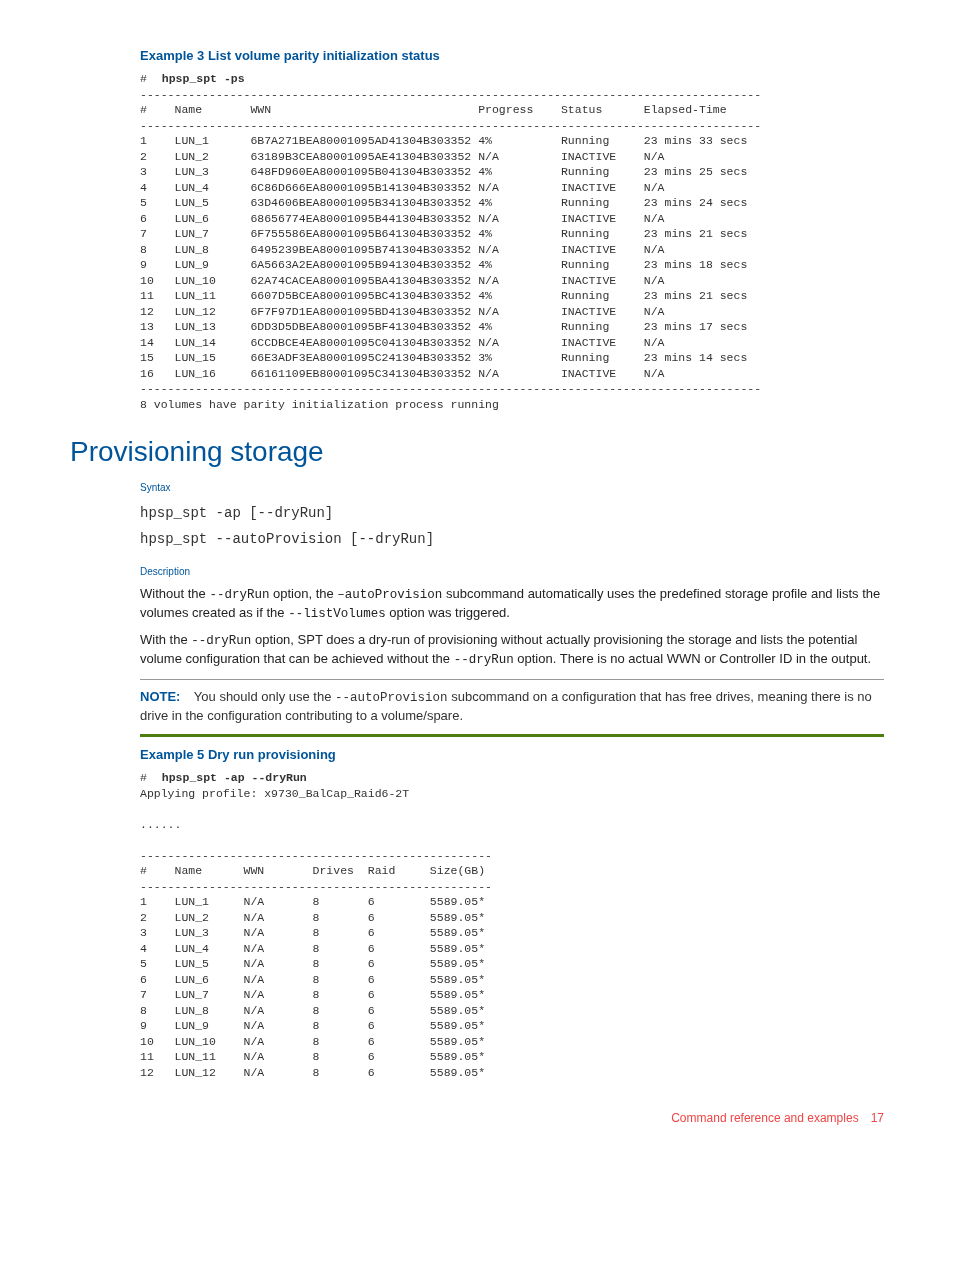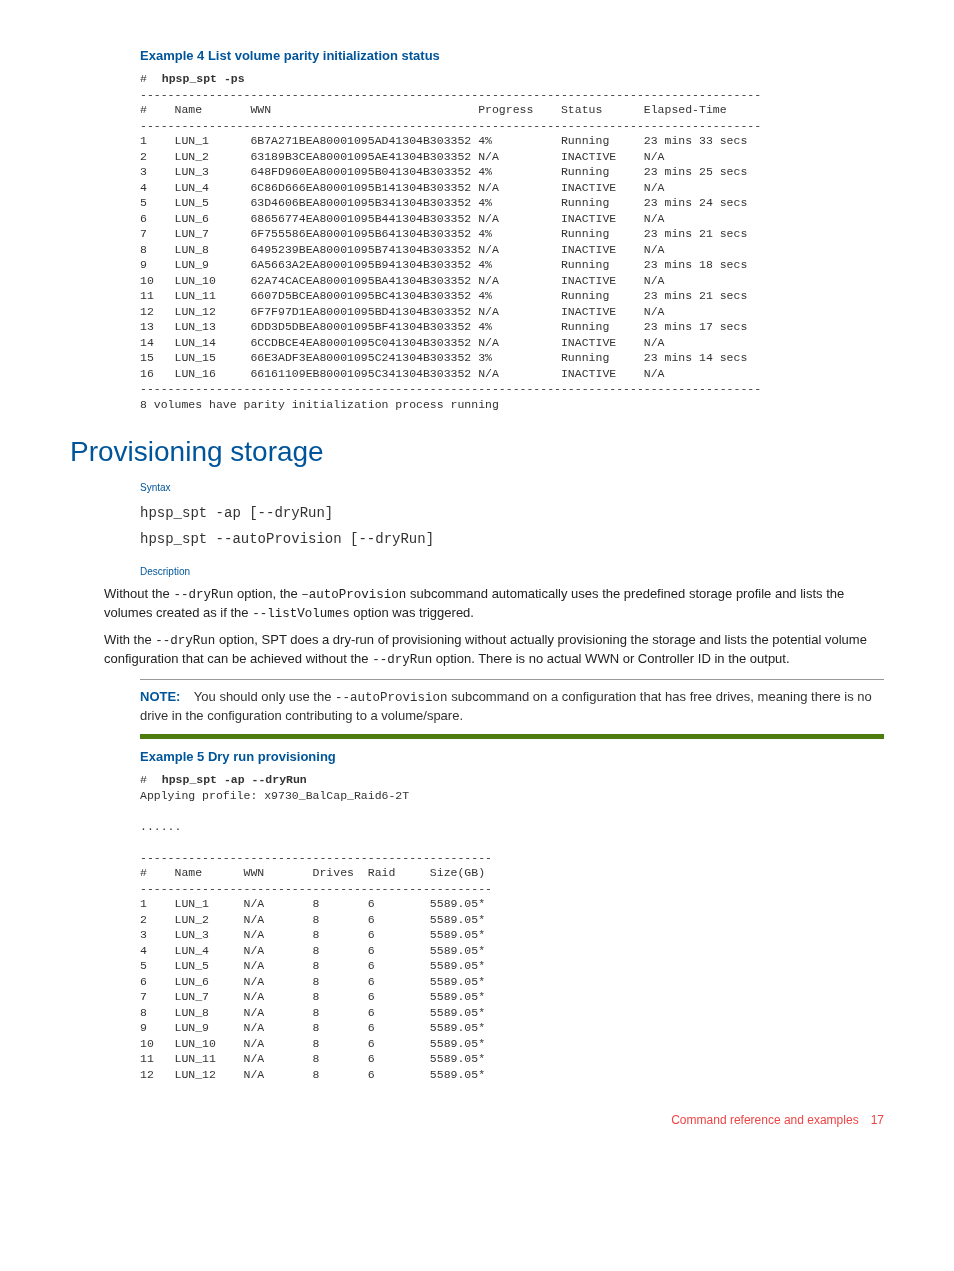--- a/index.html
+++ b/index.html
@@ -35,52 +35,52 @@
     margin: 24px 0 10px 0;
   }
   h2.sub {
     font-family: Arial, Helvetica, sans-serif;
     font-size: 10px;
     font-weight: normal;
     color: #00559a;
     margin: 14px 0 8px 70px;
   }
   .body-text {
-    margin: 8px 0 8px 34px;
+    margin: 8px 0 8px 70px;
     line-height: 1.45;
     color: #222;
   }
   .mono-inline {
     font-family: "Courier New", monospace;
     font-size: 12.5px;
   }
   .note-block {
     margin: 10px 0 10px 70px;
     border-top: 1px solid #999;
-    border-bottom: 5px solid #4d7c0f;
+    border-bottom: 3px solid #4d7c0f;
     padding: 8px 0;
     line-height: 1.45;
   }
   .note-label {
     color: #00559a;
     font-weight: bold;
     margin-right: 10px;
   }
   .footer {
     text-align: right;
     margin-top: 30px;
     font-size: 12px;
     color: #ef4444;
   }
   .footer .pg { margin-left: 12px; }
 </style>
 </head>
 <body>
 
-<div class="example-title">Example 4 List volume parity initialization status</div>
+<div class="example-title">Example 3 List volume parity initialization status</div>
 
 <div class="code-block" id="ex4out"><span># </span><span class="bold">hpsp_spt -ps</span><span>
 ------------------------------------------------------------------------------------------
 #    Name       WWN                              Progress    Status      Elapsed-Time
 ------------------------------------------------------------------------------------------
 1    LUN_1      6B7A271BEA80001095AD41304B303352 4%          Running     23 mins 33 secs
 2    LUN_2      63189B3CEA80001095AE41304B303352 N/A         INACTIVE    N/A
 3    LUN_3      648FD960EA80001095B041304B303352 4%          Running     23 mins 25 secs
 4    LUN_4      6C86D666EA80001095B141304B303352 N/A         INACTIVE    N/A
 5    LUN_5      63D4606BEA80001095B341304B303352 4%          Running     23 mins 24 secs

